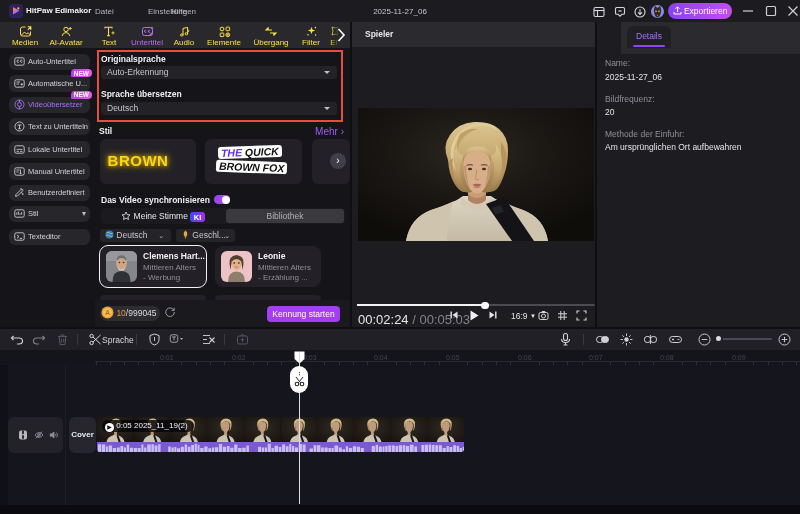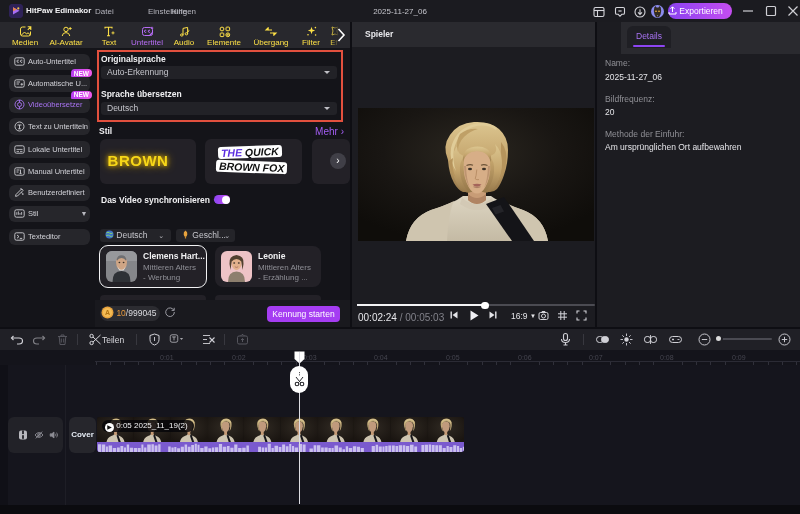--- a/index.html
+++ b/index.html
@@ -6,21 +6,21 @@
   html,body { width:800px; height:514px; overflow:hidden; background:#0e0e13; font-family:"Liberation Sans",sans-serif; }
   #app { position:relative; width:800px; height:514px; background:#0e0e13; color:#ddd; }
 
   
   #titlebar { position:absolute; left:0; top:0; width:800px; height:22px; background:#1b1b20; }
   #logo { position:absolute; left:9px; top:4px; width:14px; height:14px; border-radius:4px; background:#34255e; }
   .tb-appname { position:absolute; left:26px; top:6px; font-size:8px; font-weight:bold; color:#f2f2f4; }
   .tb-menu { position:absolute; top:7px; font-size:8px; color:#b4b4bc; }
   .tb-title { position:absolute; top:7px; left:300px; width:200px; text-align:center; font-size:8px; color:#c5c5cc; }
   .tb-ico { position:absolute; top:4px; width:13px; height:13px; color:#d5d5da; }
-  #exportBtn { position:absolute; left:668px; top:3px; width:64px; height:16px; border-radius:8.5px; background:linear-gradient(90deg,#8a42f0,#c44df0); color:#fff; font-size:8.5px; line-height:16px; }
+  #exportBtn { position:absolute; left:668px; top:3px; width:64px; height:16px; border-radius:8.5px; background:linear-gradient(90deg,#8a42f0,#c44df0); color:#fff; font-size:8.5px; text-align:center; line-height:16px; }
   .winctl { position:absolute; top:0; width:16px; height:22px; color:#cfcfd4; }
 
   
   #tabbar { position:absolute; left:0; top:22px; width:350px; height:26px; background:#28282d; }
   .tab { position:absolute; top:2.5px; text-align:center; color:#fde047; }
   .tab .lbl { font-size:8px; margin-top:0px; }
   .tab svg { display:block; margin:0 auto; }
   .tab.sel { color:#b76df5; }
 
   
@@ -65,21 +65,21 @@
   #creditbar { position:absolute; left:0; top:252px; width:255px; height:27px; background:#19191e; }
   #coinpill { position:absolute; left:5px; top:6px; width:60px; height:15px; background:#2c2c31; border-radius:8px; color:#e6e6ea; font-size:8.5px; line-height:15px; }
   #startbtn { position:absolute; left:172px; top:5.5px; width:73px; height:16px; background:#a53df2; border-radius:4px; color:#fff; font-size:8.5px; text-align:center; line-height:16px; }
 
   
   #playerhead { position:absolute; left:0; top:0; width:243px; height:25px; background:#2a2a2f; color:#e8e8ec; font-size:8.5px; font-weight:bold; line-height:25px; padding-left:13px; }
   #video { position:absolute; left:6px; top:86px; width:236px; height:133px; overflow:hidden; }
   #progress { position:absolute; left:5px; top:282px; width:238px; height:2px; background:#4b4b52; border-radius:1px; }
   #progress .played { position:absolute; left:0; top:0; width:128px; height:2px; background:#f2f2f4; }
   #knob { position:absolute; left:129px; top:279.5px; width:7.5px; height:7.5px; border-radius:50%; background:#fff; }
-  .timecode { position:absolute; left:6px; top:290px; font-size:10px; color:#e6e6ea; }
+  .timecode { position:absolute; left:6px; top:290px; font-size:13px; color:#e6e6ea; }
   .pctl { position:absolute; top:288px; color:#e4e4e8; }
 
   
   #detailhead { position:absolute; left:0; top:0; width:203px; height:32px; background:#2a2a2f;margin-left:24px; }
   #detailtab { position:absolute; left:6px; top:4px; width:44px; height:22px; background:#1f1f24; border-radius:6px 6px 0 0; color:#a873f2; font-size:8.5px; text-align:center; line-height:20px; }
   #detailtab::after { content:""; position:absolute; left:6px; bottom:1px; width:32px; height:2px; background:#8d45f2; border-radius:1px; }
   .dlabel { position:absolute; left:8px; font-size:8.5px; color:#909096; }
   .dvalue { position:absolute; left:8px; font-size:8.5px; color:#e4e4e8; }
 
   
@@ -296,20 +296,26 @@
       <div style="position:absolute; left:13px; top:7px; background:#fff; border-radius:3px; padding:0 3px; font-size:10.5px; font-weight:bold; font-style:italic; transform:rotate(-2deg);"><span style="color:#5a2de0;">THE</span> <span style="color:#111;">QUICK</span></div>
       <div style="position:absolute; left:11px; top:22px; background:#fff; border-radius:3px; padding:0 3px; font-size:10.5px; font-weight:bold; font-style:italic; color:#111; transform:rotate(2deg);">BROWN FOX</div>
     </div>
     <div class="stylecard" style="left:217px; top:91px; width:38px; height:45px;">
       <div style="position:absolute; right:4px; top:14px; width:16px; height:16px; border-radius:50%; background:rgba(90,90,98,0.55); color:#fff; text-align:center; line-height:15px; font-size:10px;">›</div>
     </div>
 
     <div id="syncrow">Das Video synchronisieren <span style="font-weight:normal; color:#aaa; font-size:7px;">▼</span></div>
     <div id="toggle"></div>
 
+    <div id="tabsrow">
+      <div id="meinstimme"><svg width="10" height="10" viewBox="0 0 10 10" style="vertical-align:-1.5px;" fill="none" stroke="#d8d8dd" stroke-width="0.9">
+              <path d="M5 1 L6.2 3.6 L9 3.9 L6.9 5.8 L7.5 8.6 L5 7.1 L2.5 8.6 L3.1 5.8 L1 3.9 L3.8 3.6 Z"></path>
+            </svg> Meine Stimme <b style="background:linear-gradient(90deg,#3b4ced,#a82df5); border-radius:3px; padding:0.5px 3.5px; color:#fff; font-size:7.5px;">KI</b></div>
+      <div id="bib">Bibliothek</div>
+    </div>
 
     <div class="pill-dd" style="left:5px; top:181px; width:71px;"><svg width="9" height="9" viewBox="0 0 9 9" style="vertical-align:-1px; margin-left:5px;">
             <circle cx="4.5" cy="4.5" r="4" fill="#3f72c8"></circle>
             <path d="M1.5 3 Q3 1.5 4.5 3 Q6 4 7.5 3.2 M1.2 5.5 Q3.5 4.5 5 6 Q6.5 7.2 7.8 5.8" stroke="#7fcf6e" stroke-width="1" fill="none"></path>
           </svg> Deutsch <span style="position:absolute; right:7px; font-size:7px; color:#b9b9c0;">⌄</span></div>
     <div class="pill-dd" style="left:81px; top:181px; width:59px;"><svg width="9" height="9" viewBox="0 0 9 9" style="vertical-align:-1px; margin-left:5px;">
             <path d="M4.5 0.5 Q6.8 2 6.3 4.5 Q6 6.5 4.5 7 Q3 6.5 2.7 4.5 Q2.2 2 4.5 0.5 Z" fill="#e8a33d"></path>
             <rect x="3.9" y="6.5" width="1.2" height="2" fill="#c8882d"></rect>
           </svg> Geschl...<span style="position:absolute; right:5px; font-size:7px; color:#b9b9c0;">⌄</span></div>
 
@@ -466,21 +472,21 @@
       </svg>
   <svg class="ticon dim" style="left:55px;" viewBox="0 0 15 15" fill="none" stroke="currentColor" stroke-width="1">
         <path d="M3 4.5 H12 M6 4.5 V3 H9 V4.5 M4.2 4.5 L5 12.5 H10 L10.8 4.5 M6.3 6.5 V10.5 M8.7 6.5 V10.5"></path>
       </svg>
   <div class="tsep" style="left:77px;"></div>
   <svg class="ticon" style="left:88px;" viewBox="0 0 15 15" fill="none" stroke="#d8d8dd" stroke-width="1">
         <circle cx="3.6" cy="4" r="1.7"></circle>
         <circle cx="3.6" cy="11" r="1.7"></circle>
         <path d="M5 5 L12.5 12 M5 10 L12.5 3"></path>
       </svg>
-  <div id="teilen">Teilen</div>
+  <div id="teilen">Sprache</div>
   <div class="tsep" style="left:136px;"></div>
   <svg class="ticon" style="left:147px;" viewBox="0 0 15 15" fill="none" stroke="#d0d0d6" stroke-width="1">
         <path d="M7.5 2 L12 3.5 V7.5 Q12 11.5 7.5 13 Q3 11.5 3 7.5 V3.5 Z"></path>
         <path d="M7.5 5 V9" stroke-width="0.9"></path>
       </svg>
   <svg class="ticon" style="left:169px; top:2px;" viewBox="0 0 24 16" width="24" height="16" fill="none" stroke="#d0d0d6" stroke-width="1.1">
         <rect x="2" y="2" width="12" height="12" rx="3"></rect>
         <path d="M5 5.5 H11 M8 5.5 V11"></path>
         <path d="M17.5 7.5 L20 10 L22.5 7.5" fill="#d0d0d6" stroke="none"></path>
       </svg>

